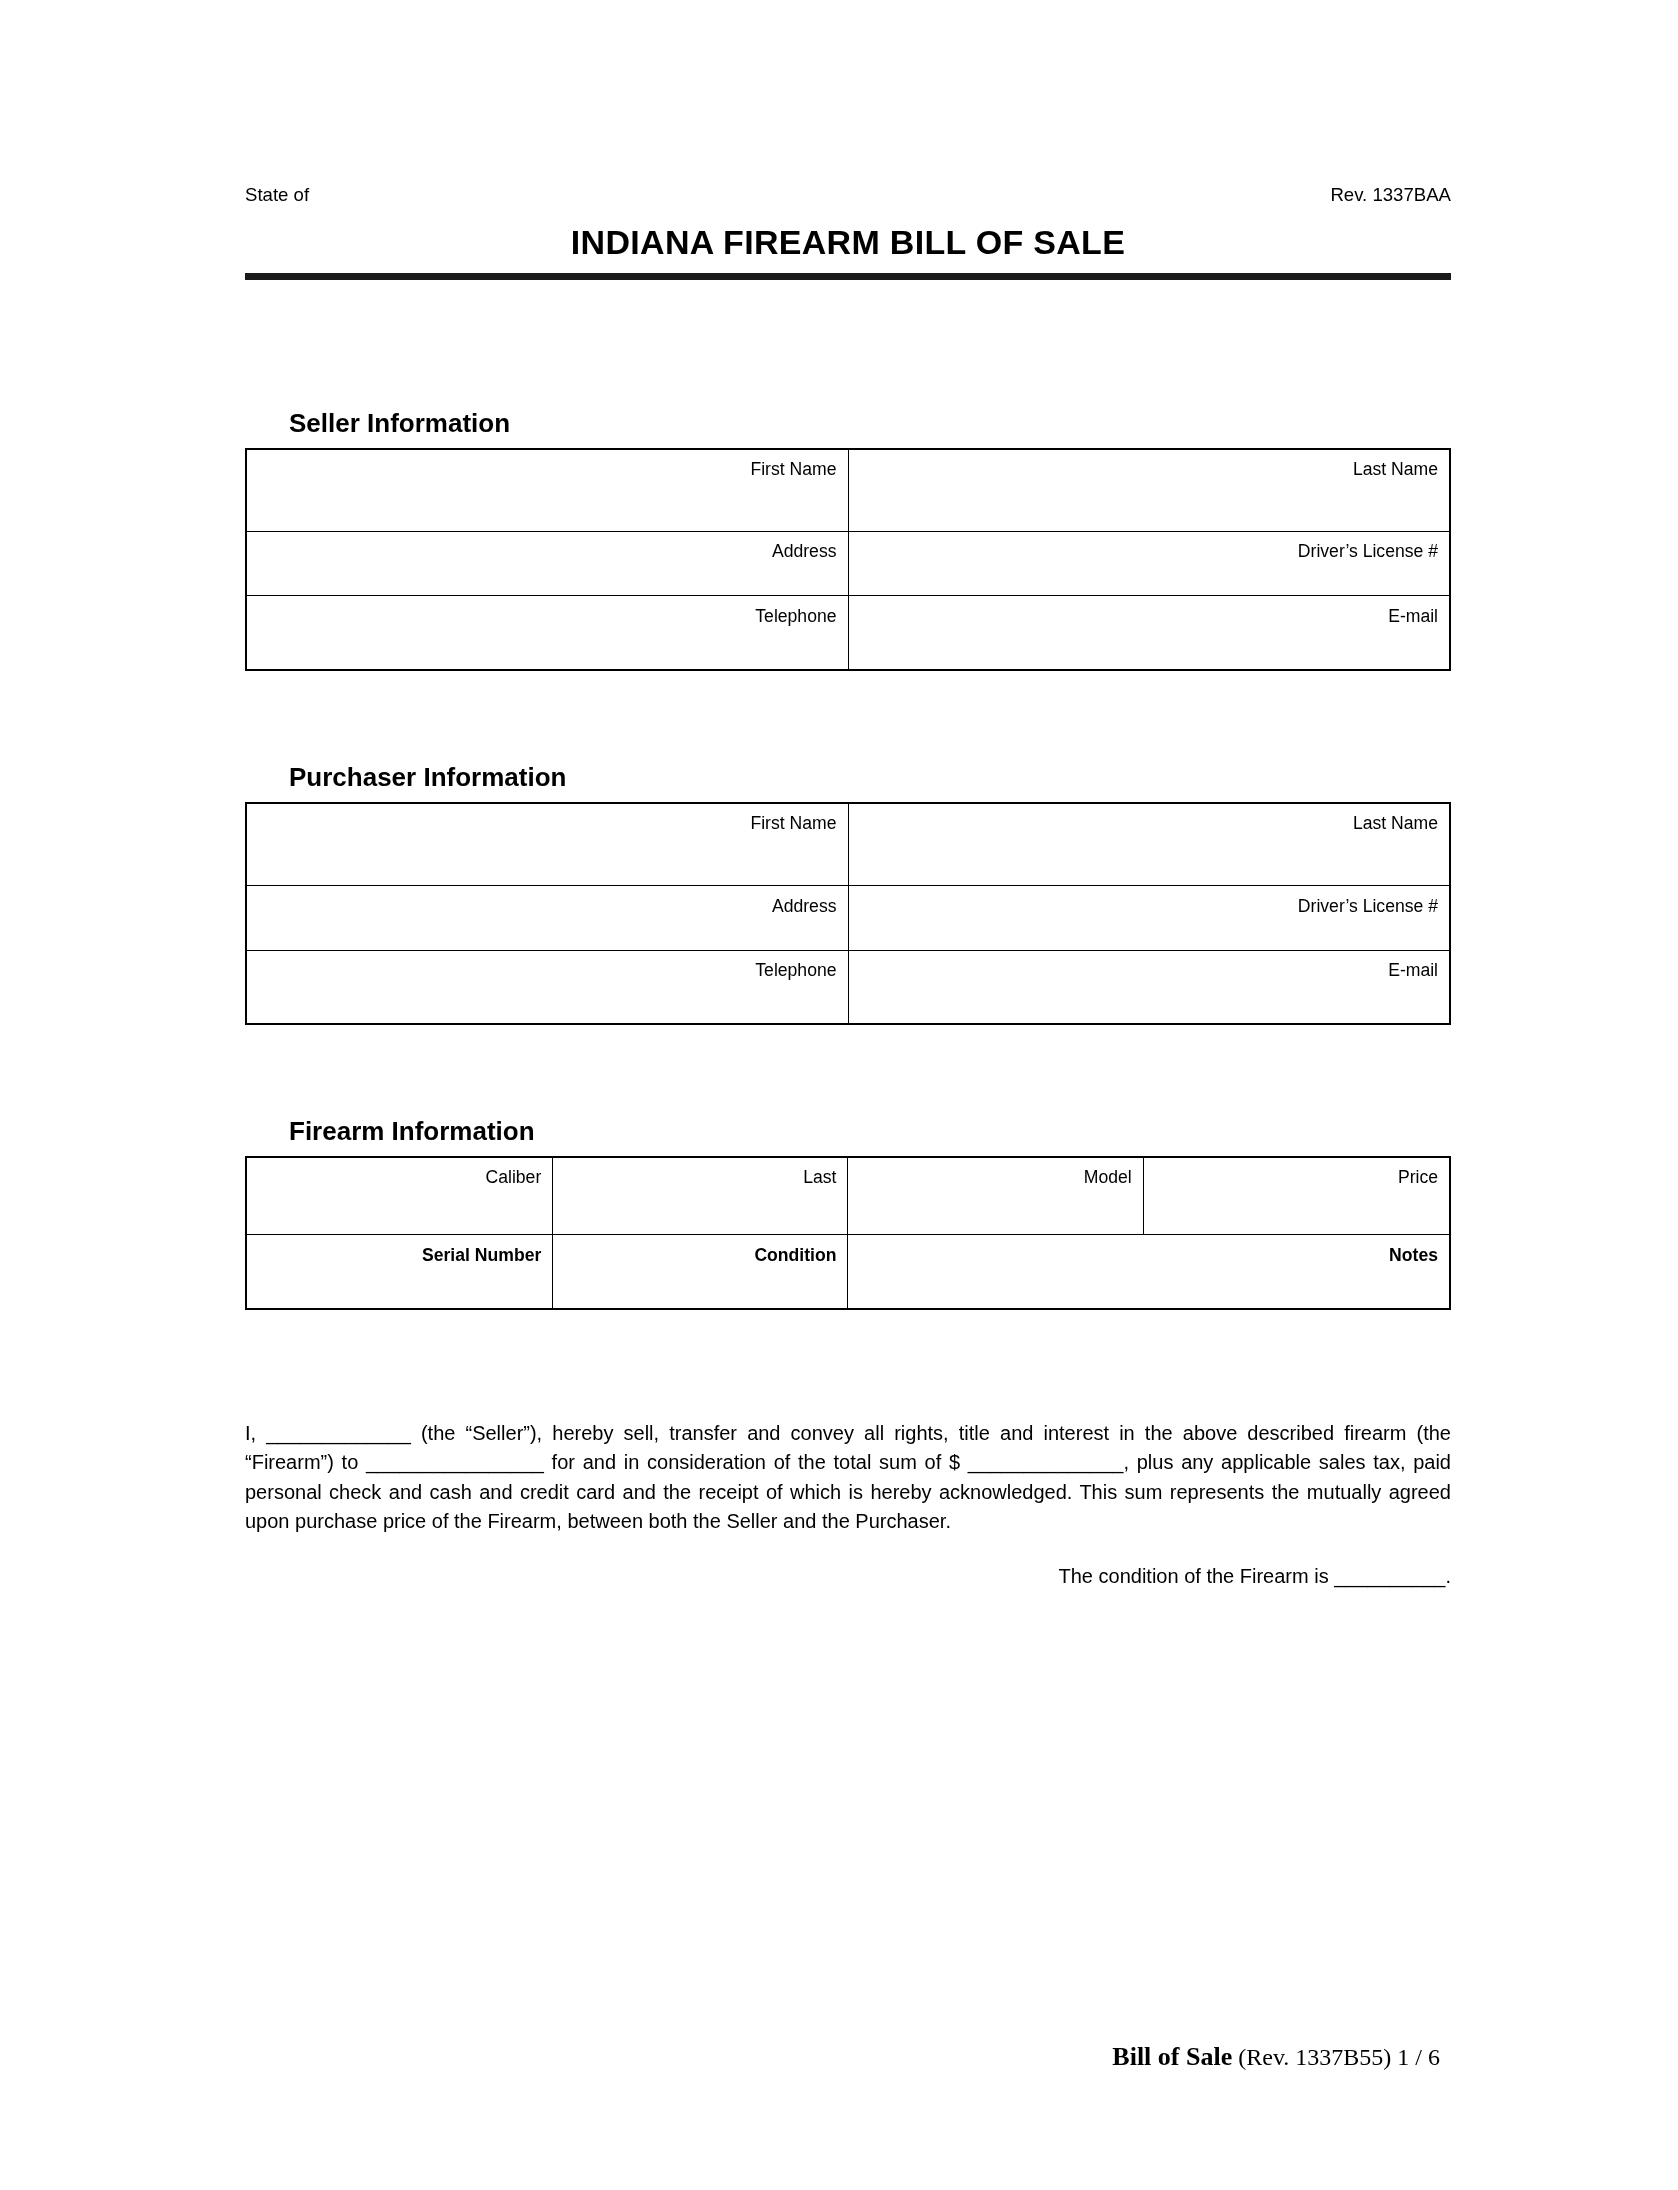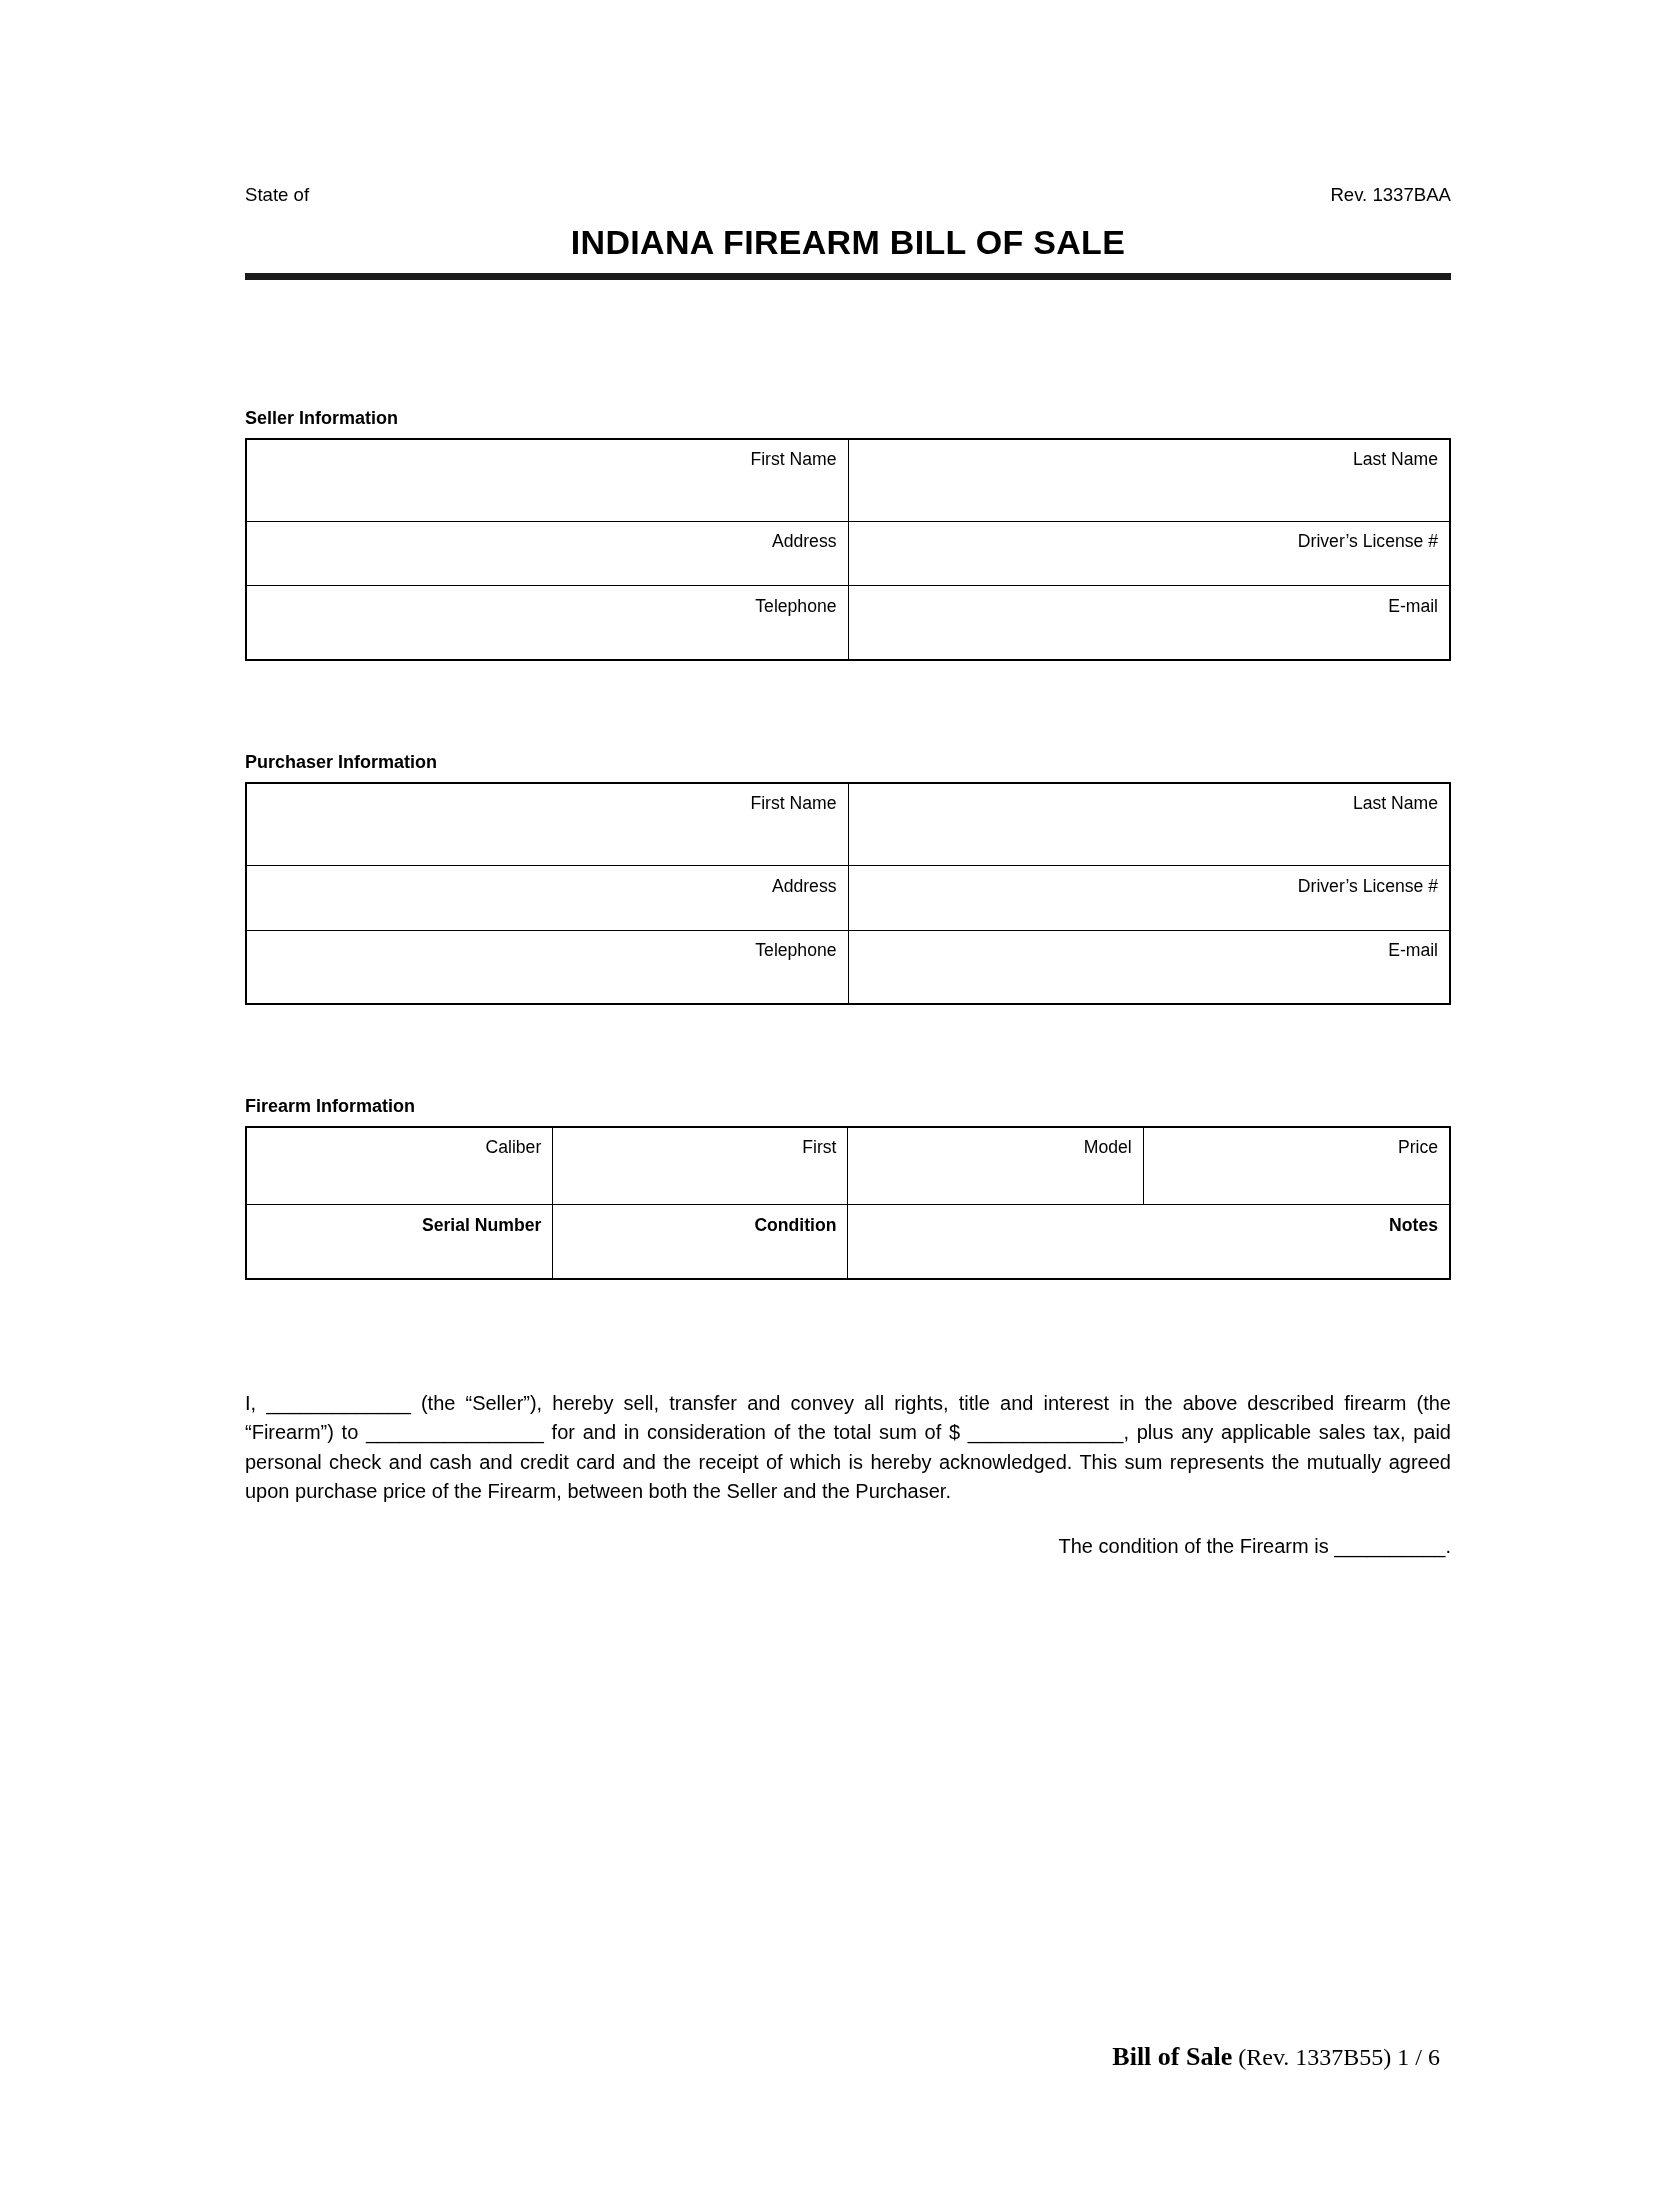--- a/index.html
+++ b/index.html
@@ -46,23 +46,24 @@
     margin-bottom: 11px;
   }
   .title-rule {
     height: 6.5px;
     background: #1a1a1a;
     width: 100%;
     margin-top: 3.7px;
   }
   
   .section-title {
-    font-size: 18px;
+    font-size: 26px;
     font-weight: bold;
     margin-bottom: 9.3px;
+    margin-left: 44px;
   }
   .sec-seller { margin-top: 128px; }
   .sec-purchaser { margin-top: 91px; }
   .sec-firearm { margin-top: 91px; }
 
   table.form-table {
     width: 100%;
     border-collapse: collapse;
     table-layout: fixed;
   }
@@ -162,21 +163,21 @@
         <td>E-mail</td>
       </tr>
     </tbody>
       </table>
 
     <div class="section-title sec-firearm">Firearm Information</div>
     <table class="form-table outer">
       <tbody>
           <tr class="ft-row1">
         <td style="width:25.5%">Caliber</td>
-        <td style="width:24.5%">First</td>
+        <td style="width:24.5%">Last</td>
         <td style="width:24.5%">Model</td>
         <td style="width:25.5%">Price</td>
       </tr>
       <tr class="ft-row2">
         <td>Serial Number</td>
         <td>Condition</td>
         <td colspan="2">Notes</td>
       </tr>
     </tbody>
       </table>

